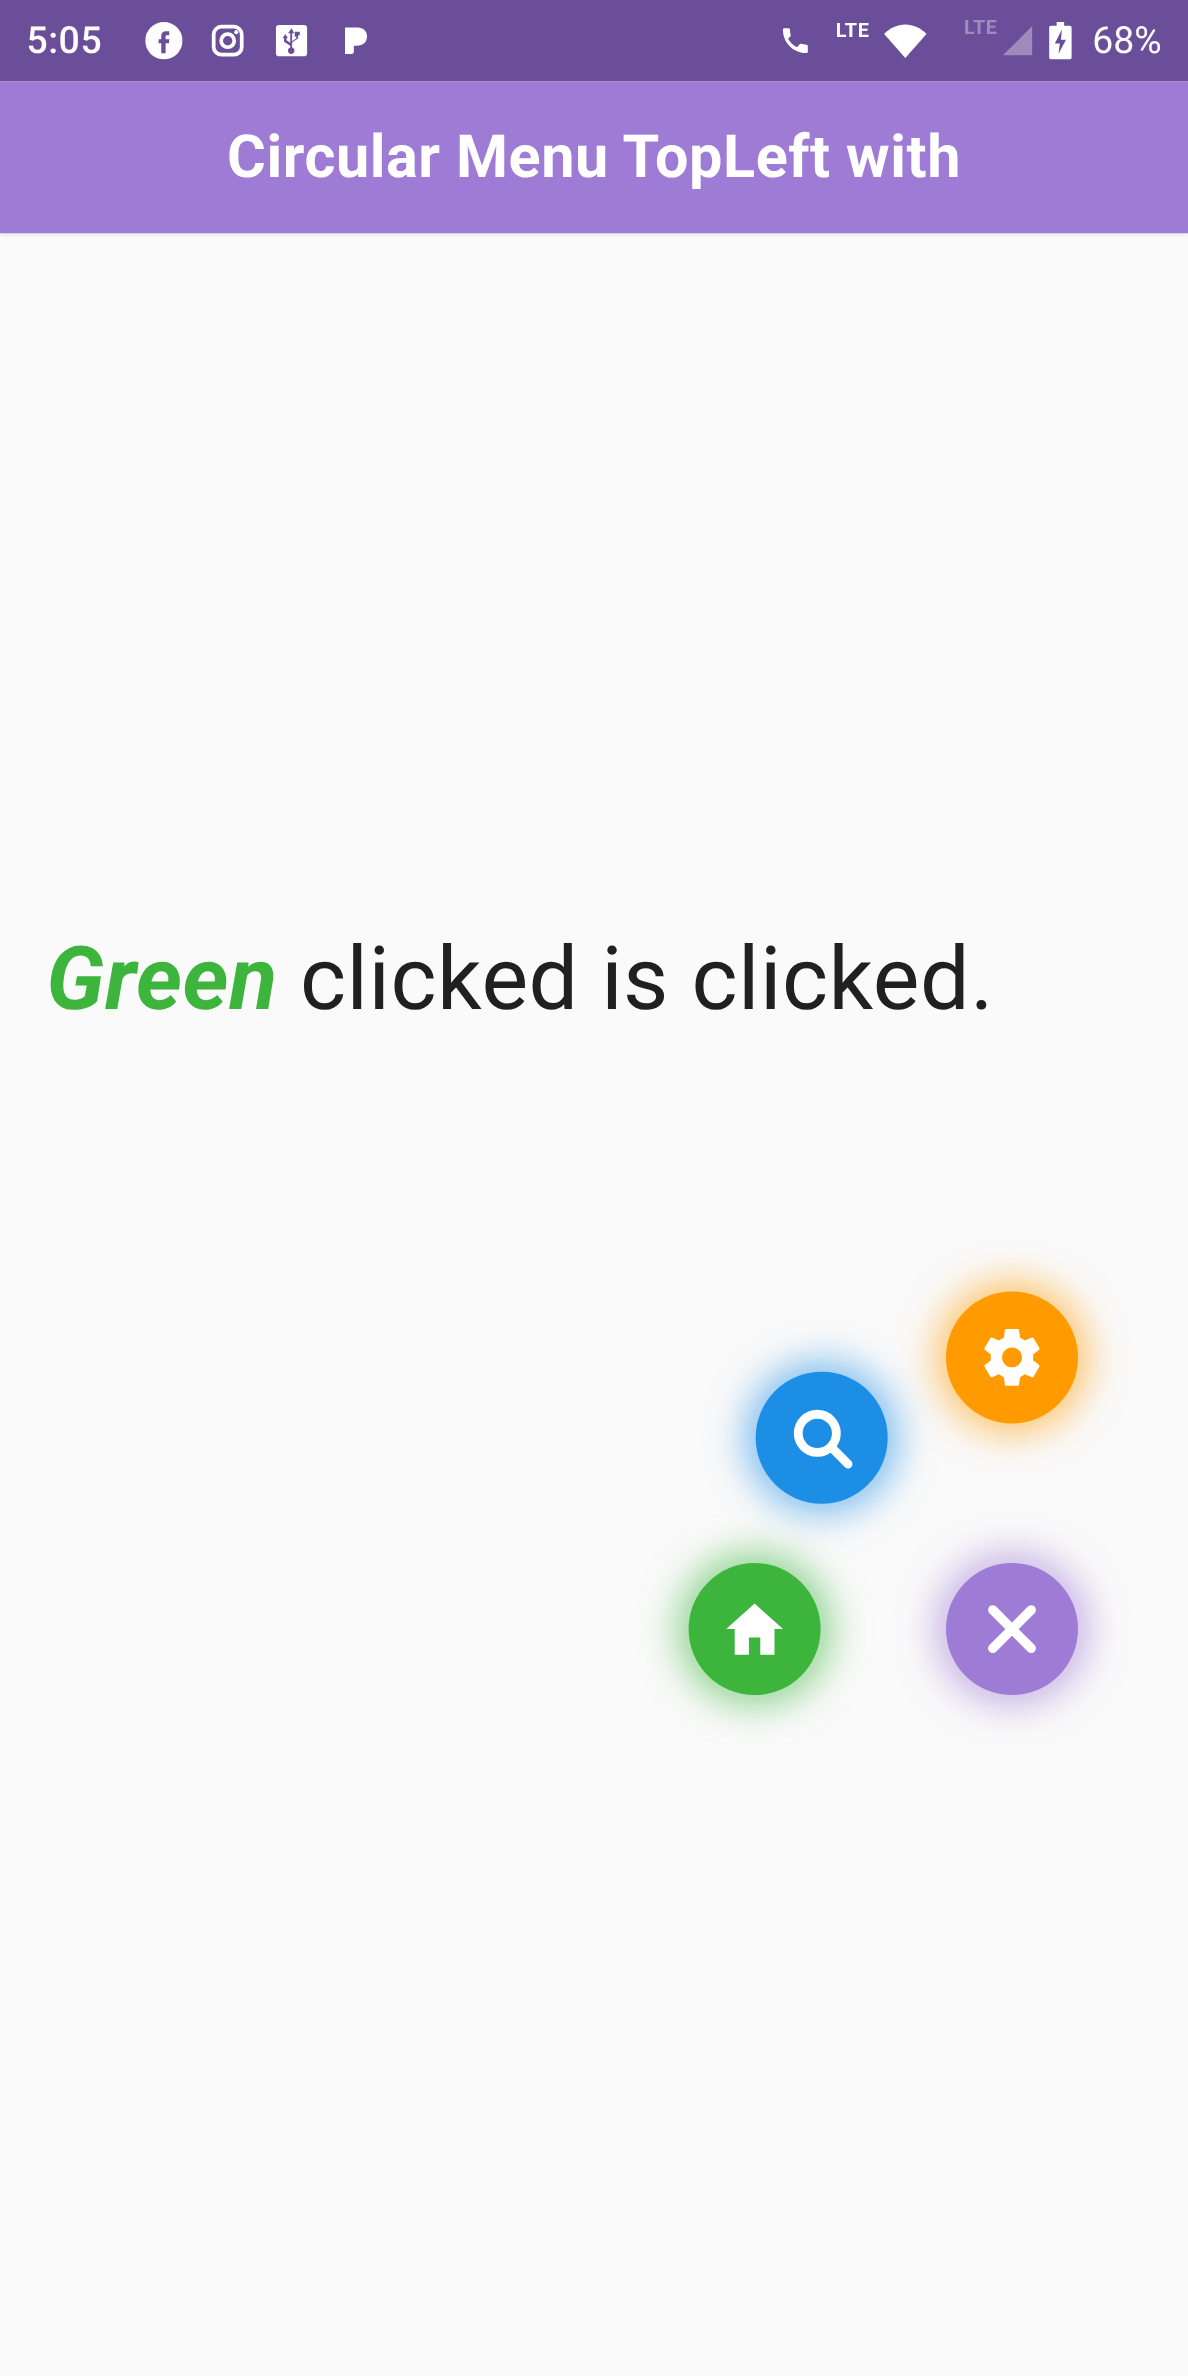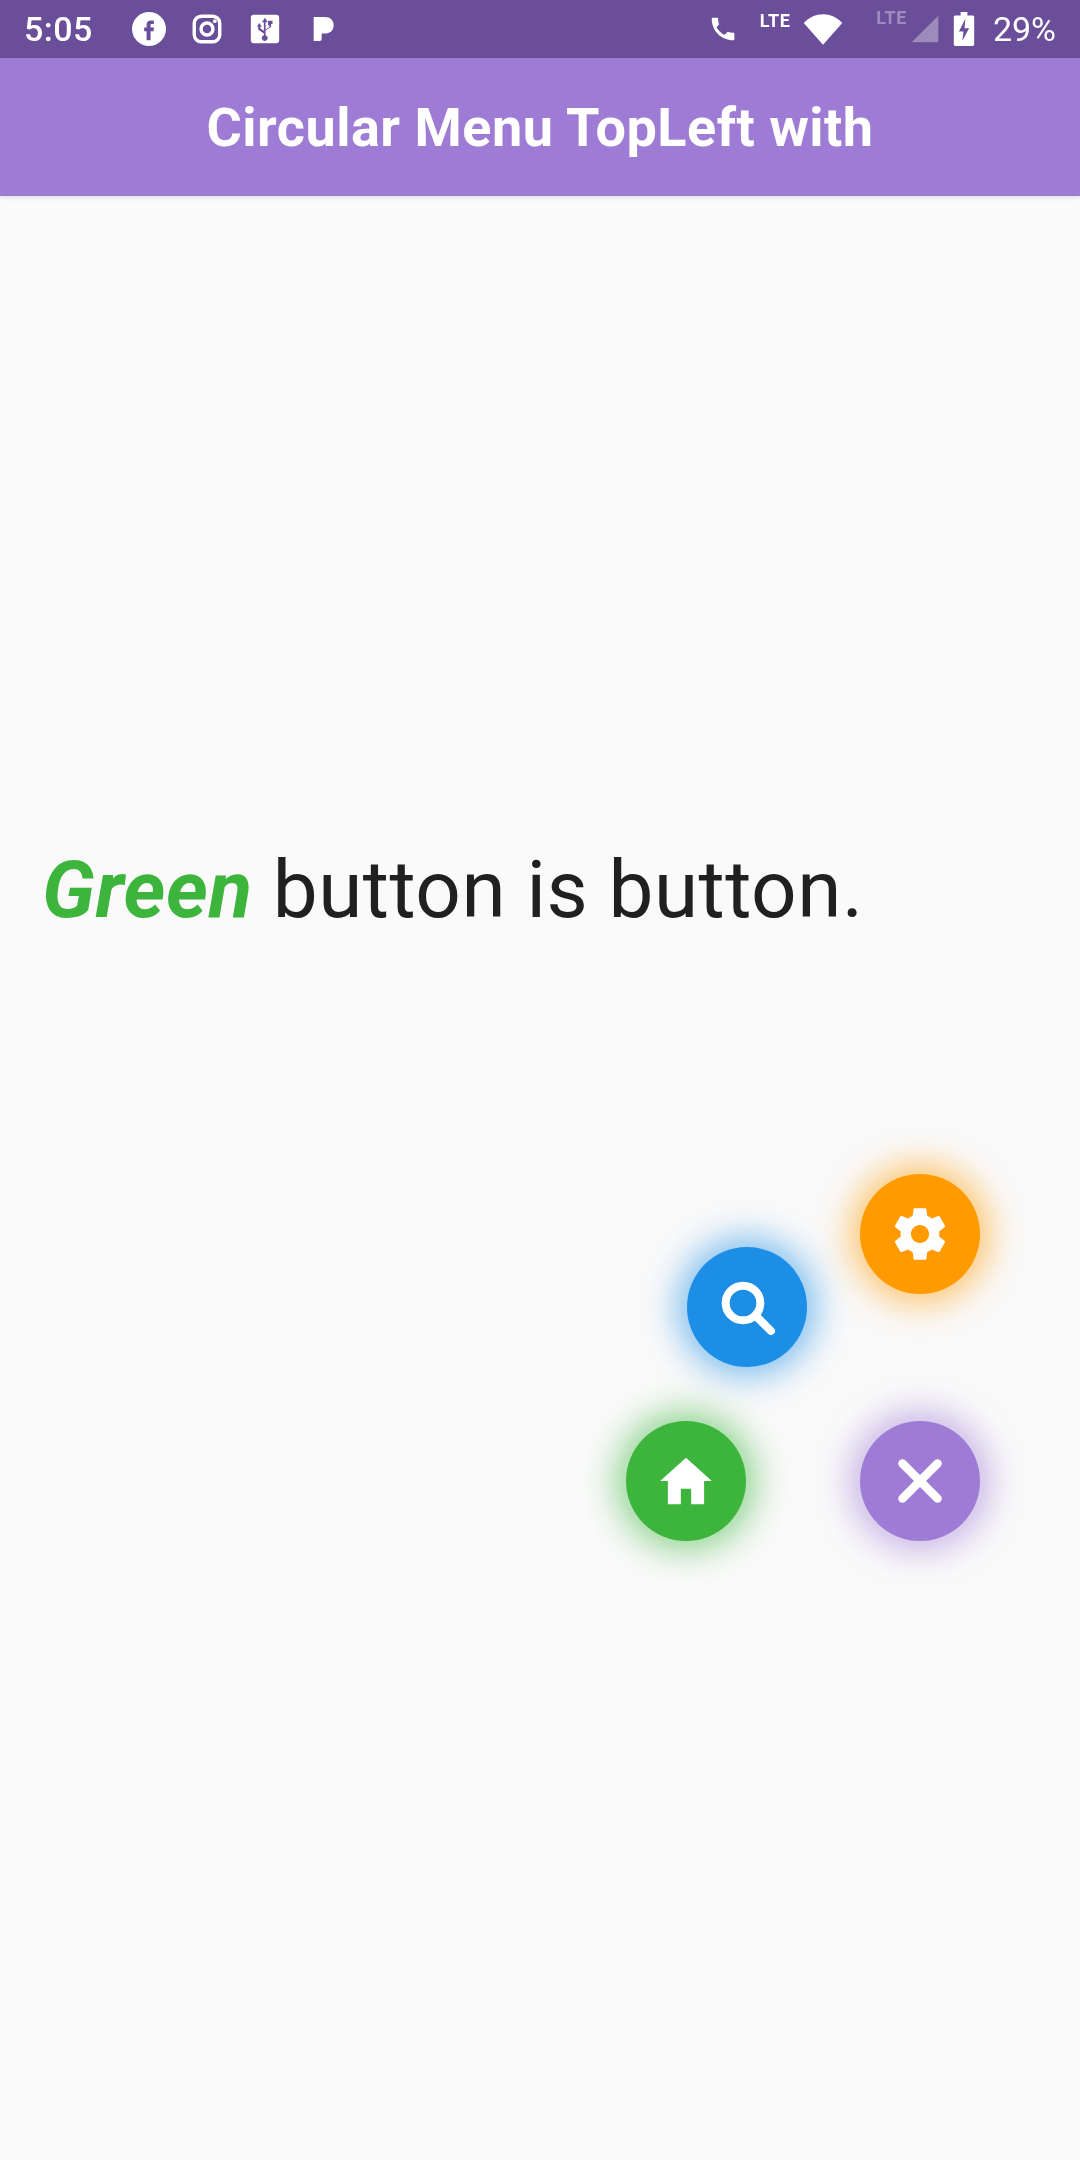--- a/index.html
+++ b/index.html
@@ -6,21 +6,21 @@
     body {
       width: 1080px;
       height: 2160px;
       font-family: Roboto, -apple-system, Helvetica, Arial, sans-serif;
       background: #fafafa;
       position: relative;
       overflow: hidden;
     }
     
     .status-bar {
-      height: 58px;
+      height: 74px;
       background: #6a4e99;
       display: flex;
       align-items: center;
       padding: 0 24px;
       color: #fff;
     }
     .status-left { display: flex; align-items: center; gap: 22px; }
     .time { font-size: 34px; font-weight: 500; letter-spacing: 0.5px; }
     .status-icon-group { display: flex; align-items: center; gap: 22px; margin-left: 16px; }
     .sb-icon { width: 36px; height: 36px; display: inline-flex; align-items: center; justify-content: center; }
@@ -153,31 +153,31 @@
             <path fill="rgba(255,255,255,0.35)" d="M2 22L22 2v20H2z"></path>
           </svg>
       </span>
     </span>
     <span class="sb-icon" style="width:22px;">
       <svg width="22" height="34" viewBox="0 0 12 20" fill="#fff">
           <path d="M4 0h4v2h3c.6 0 1 .4 1 1v16c0 .6-.4 1-1 1H1c-.6 0-1-.4-1-1V3c0-.6.4-1 1-1h3V0z"></path>
           <path fill="#6a4e99" d="M6.8 4L3 11.5h2.7L5 17l4-7.5H6.3L6.8 4z"></path>
         </svg>
     </span>
-    <span class="battery-pct">29%</span>
+    <span class="battery-pct">68%</span>
   </div>
 </div>
 
 <div class="app-bar">
   <span class="app-title">Circular Menu TopLeft with</span>
 </div>
 
 <div class="content">
   <div class="status-text">
-    <span class="color-word">Green</span><span> button is button.</span>
+    <span class="color-word">Green</span><span> clicked is clicked.</span>
   </div>
 
   <div class="fab orange">
     <span>
       <svg width="62" height="62" viewBox="0 0 24 24" fill="#fff">
           <path d="M19.4 13c.04-.32.07-.65.07-1s-.03-.68-.07-1l2.11-1.65c.19-.15.24-.42.12-.64l-2-3.46c-.12-.22-.39-.3-.61-.22l-2.49 1c-.52-.4-1.08-.73-1.69-.98l-.38-2.65C14.42 2.18 14.22 2 13.98 2h-4c-.24 0-.44.18-.47.4l-.38 2.65c-.61.25-1.17.58-1.69.98l-2.49-1c-.22-.09-.49 0-.61.22l-2 3.46c-.13.22-.07.49.12.64L4.57 11c-.04.32-.07.65-.07 1s.03.68.07 1l-2.11 1.65c-.19.15-.24.42-.12.64l2 3.46c.12.22.39.3.61.22l2.49-1c.52.4 1.08.73 1.69.98l.38 2.65c.03.22.23.4.47.4h4c.24 0 .44-.18.47-.4l.38-2.65c.61-.25 1.17-.58 1.69-.98l2.49 1c.22.09.49 0 .61-.22l2-3.46c.12-.22.07-.49-.12-.64L19.4 13zM12 15.5c-1.93 0-3.5-1.57-3.5-3.5s1.57-3.5 3.5-3.5 3.5 1.57 3.5 3.5-1.57 3.5-3.5 3.5z"></path>
         </svg>
     </span>
   </div>
 

